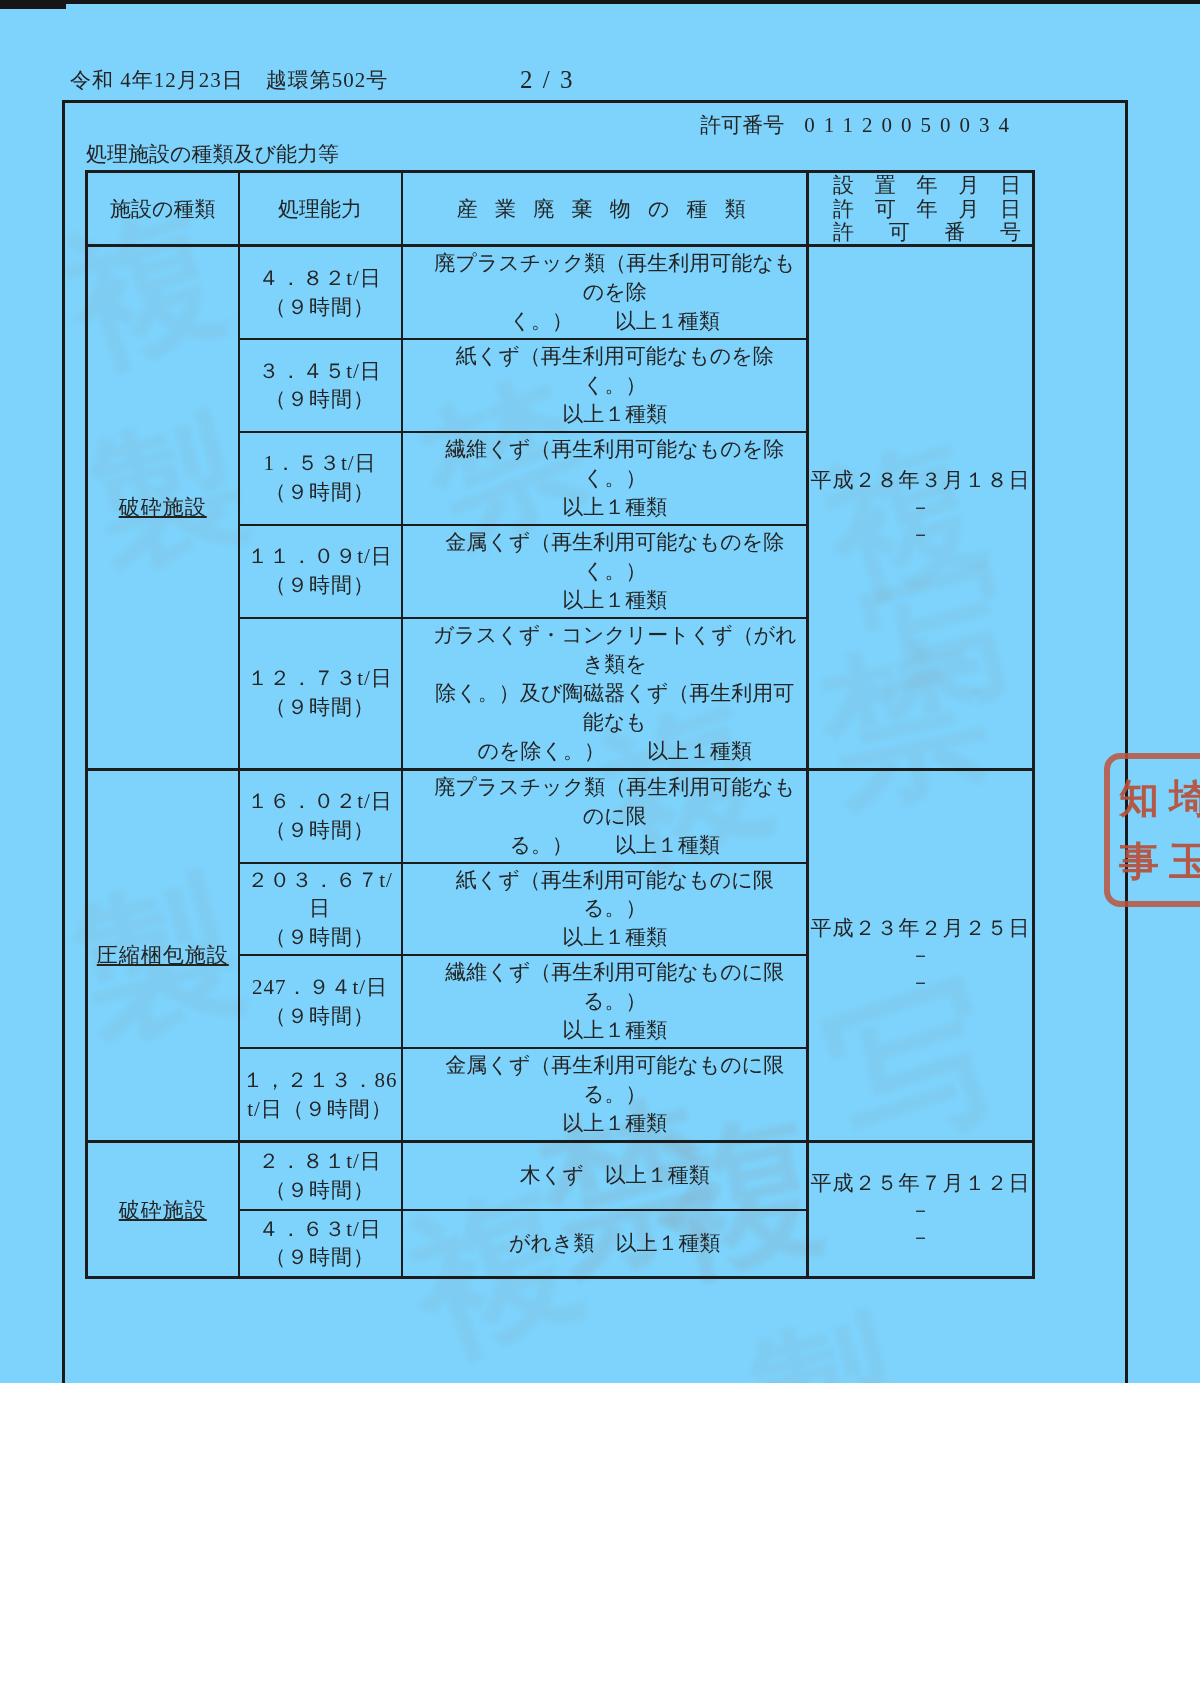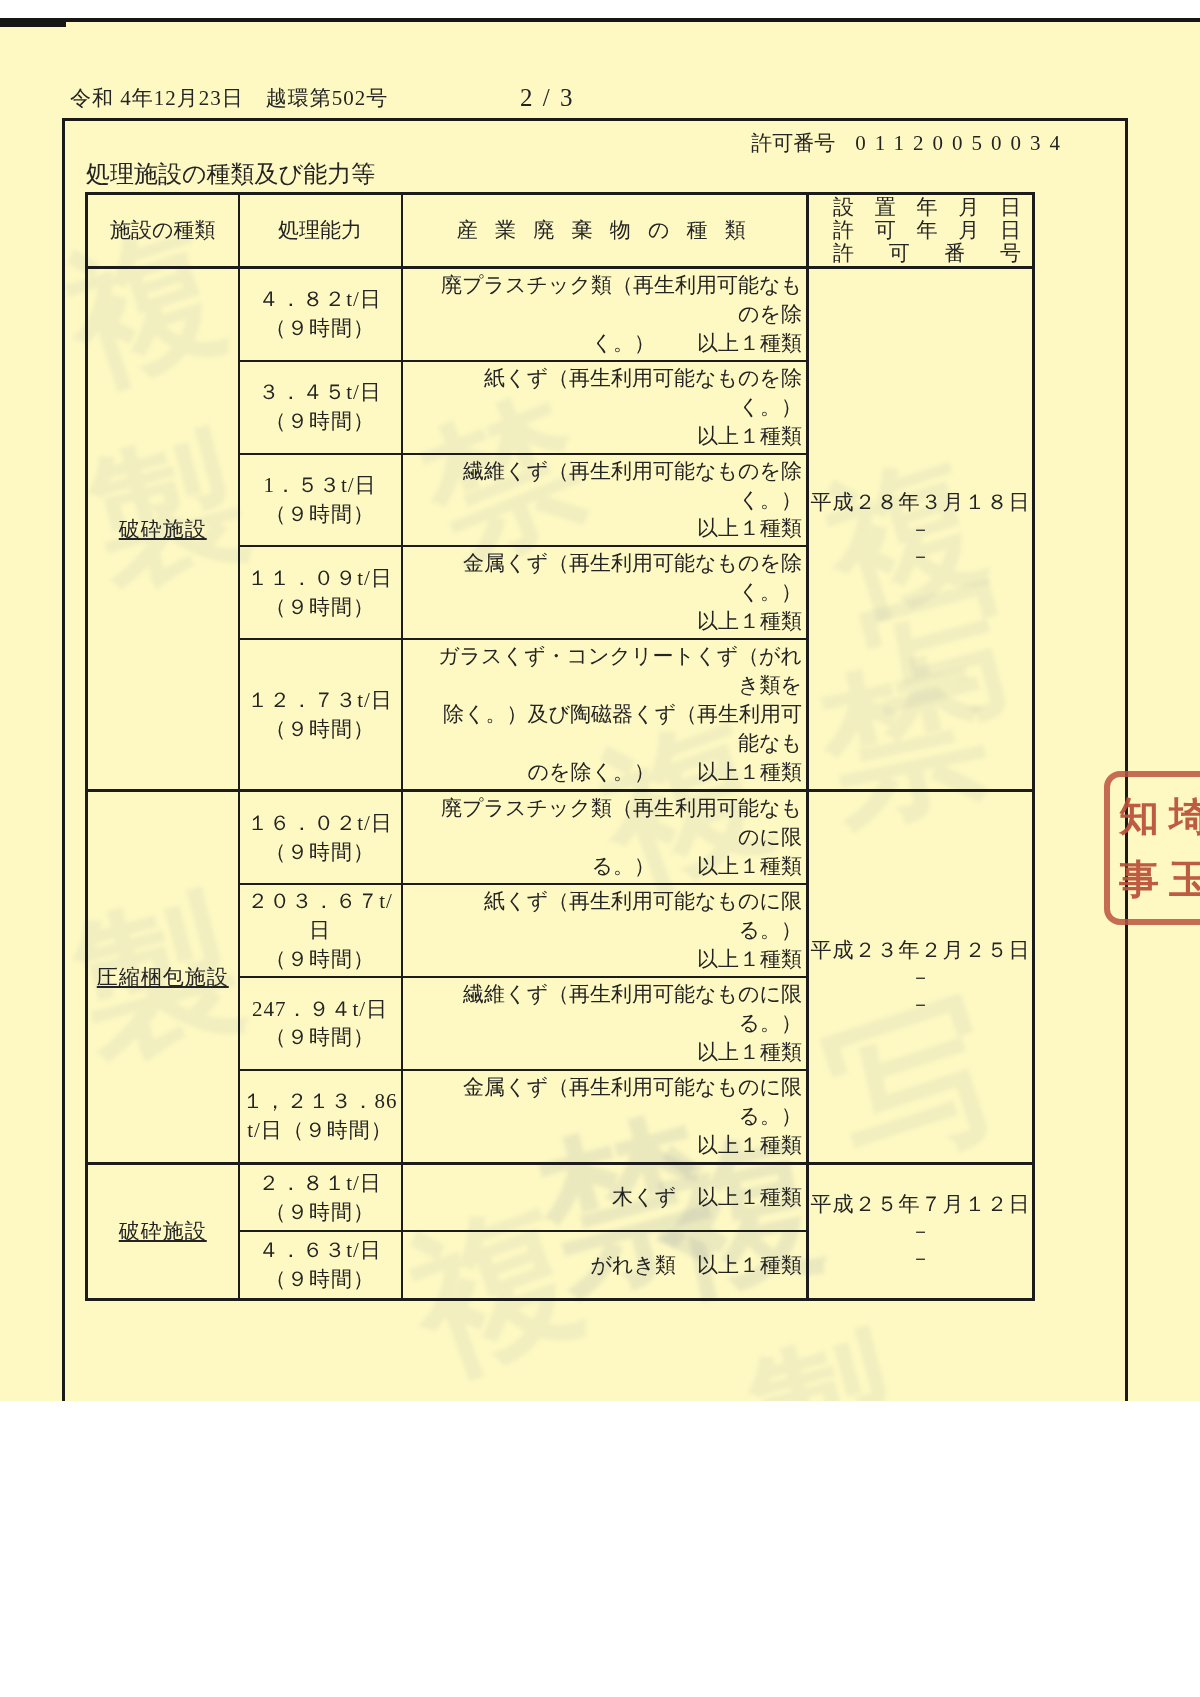--- a/index.html
+++ b/index.html
@@ -2,46 +2,46 @@
 <html><head>
 <meta charset="utf-8">
 <style>
   * { margin:0; padding:0; box-sizing:border-box; }
   html,body { width:1200px; height:1697px; }
   body {
     background:#ffffff;
     font-family:"Liberation Serif","DejaVu Serif",serif;
     color:#242424;
   }
-  .page { position:relative; width:1200px; height:1383px; overflow:hidden; background:#fef9c3;margin-top:18px; }
+  .page { position:relative; width:1200px; height:1383px; overflow:hidden; background:#7dd3fc; }
 
   
   .scan-top { position:absolute; top:0; left:0; width:1200px; height:4px; background:#161616; }
   .scan-top-left { position:absolute; top:0; left:0; width:66px; height:9px; background:#161616; }
 
   
   .hdr-left { position:absolute; left:70px; top:66px; font-size:21px; letter-spacing:1px; }
   .hdr-page { position:absolute; left:520px; top:66px; font-size:25px; letter-spacing:2px; }
 
   
   .outer-box { position:absolute; left:62px; top:100px; width:1066px; height:1464px; border:3px solid #1a1a1a; }
-  .permit-line { margin-top:10px; text-align:right; padding-right:56px; font-size:21px; line-height:1.2; }
+  .permit-line { margin-top:10px; text-align:right; padding-right:107px; font-size:21px; line-height:1.2; }
   .permit-line .num { letter-spacing:9px; margin-left:20px; }
-  .section-title { margin:4px 0 0 21px; font-size:24px; line-height:1.2; }
+  .section-title { margin:4px 0 0 21px; font-size:21px; line-height:1.2; }
 
   
   table.facilities { border-collapse:collapse; margin:3px 0 0 20px; table-layout:fixed; width:947px; border:3px solid #1c1c1c; }
   .w1{width:152px}.w2{width:163px}.w3{width:406px}.w4{width:226px}
   .facilities th, .facilities td { border:2px solid #1c1c1c; font-weight:normal; font-size:21px; vertical-align:middle; }
   tr.hdr th { border-bottom:3px solid #1c1c1c; height:69px; text-align:center;font-family:Liberation Serif, serif; }
   .facilities .c-date { border-left:3px solid #1c1c1c; }
   tr.grp td { border-top:3px solid #1c1c1c; }
   .fac { text-align:center; letter-spacing:1px;text-decoration:underline; }
   .cap { text-align:center; white-space:pre-line; line-height:1.38; letter-spacing:1px; }
-  .waste { text-align:right; white-space:pre-wrap; line-height:1.38; padding:2px 4px 2px 25px; }
+  .waste { text-align:center; white-space:pre-wrap; line-height:1.38; padding:2px 4px 2px 25px; }
   .waste-h { letter-spacing:6px; }
   .jline { width:188px; margin:1px 0 1px 24px; text-align:justify; text-align-last:justify; text-justify:inter-character; font-size:21px; line-height:1.06; }
   .datecell { text-align:center; }
   .dline { font-size:21px; letter-spacing:1px; }
   .dash { font-size:20px; line-height:1.35; }
   .h68{height:68px}.h69{height:69px}.h70{height:70px}.h95{height:95px}
 
   
   .wm { position:absolute; color:#8d98a3; opacity:.11; filter:blur(2px); font-weight:bold; pointer-events:none; font-family:"DejaVu Sans",sans-serif; }
   .wm-dark { opacity:.17; }

